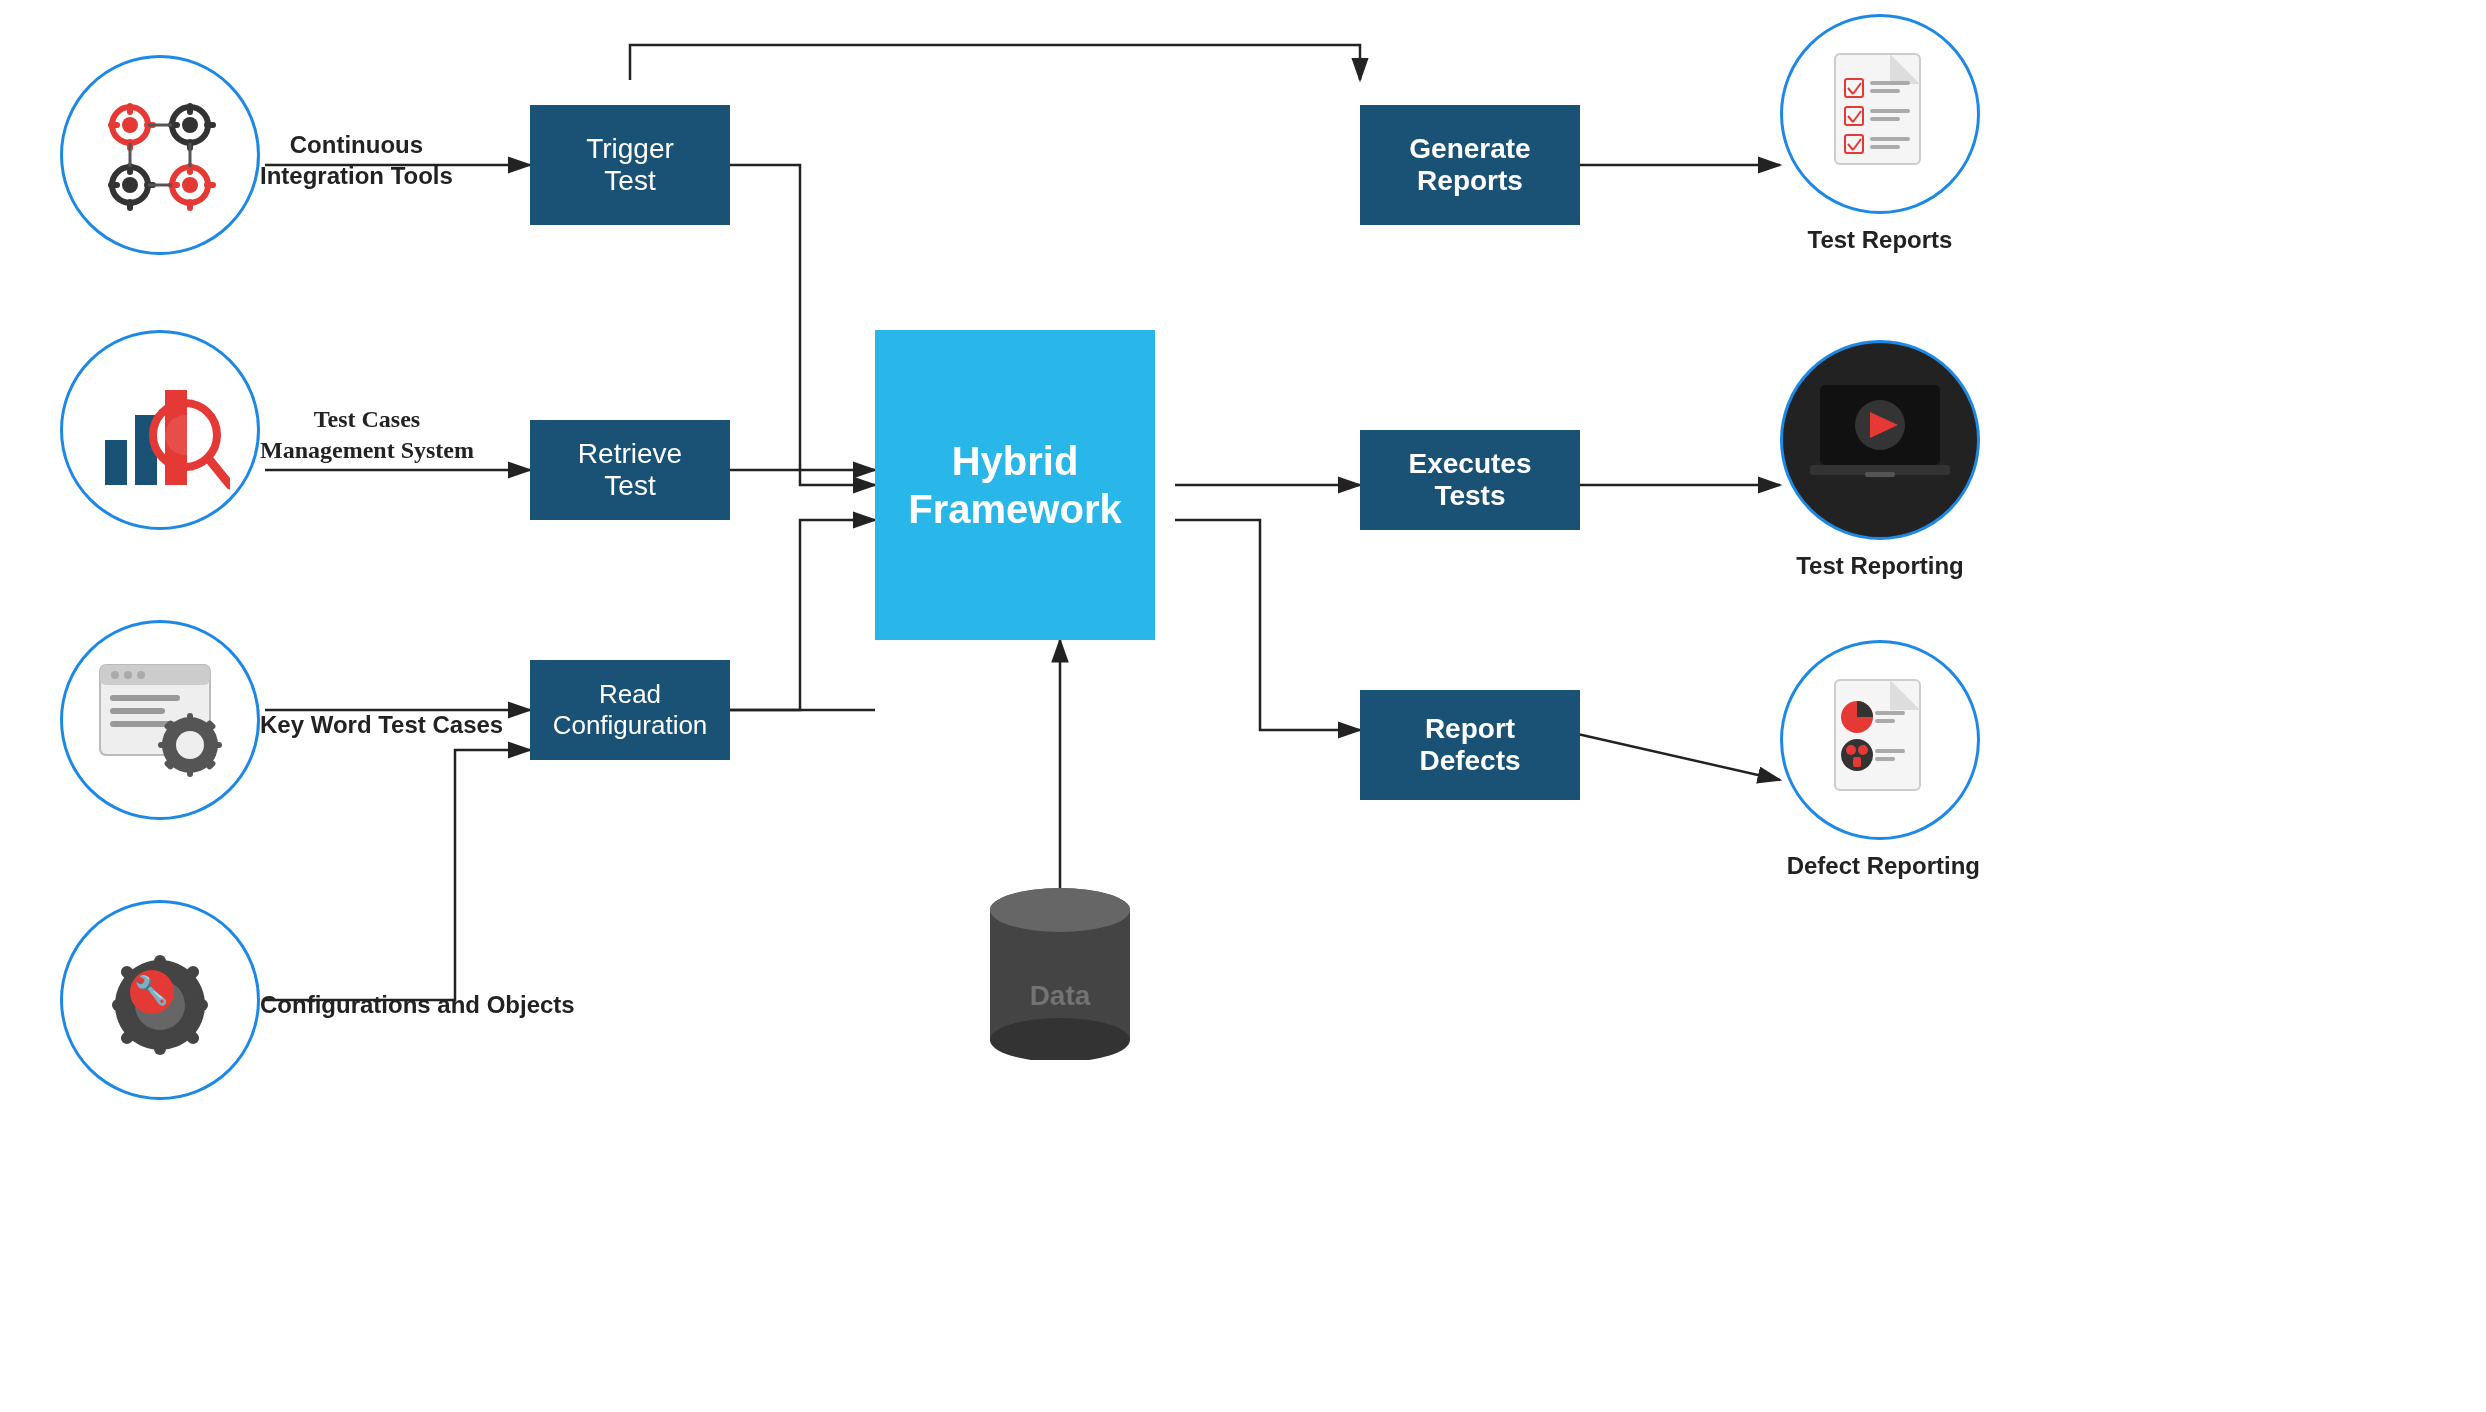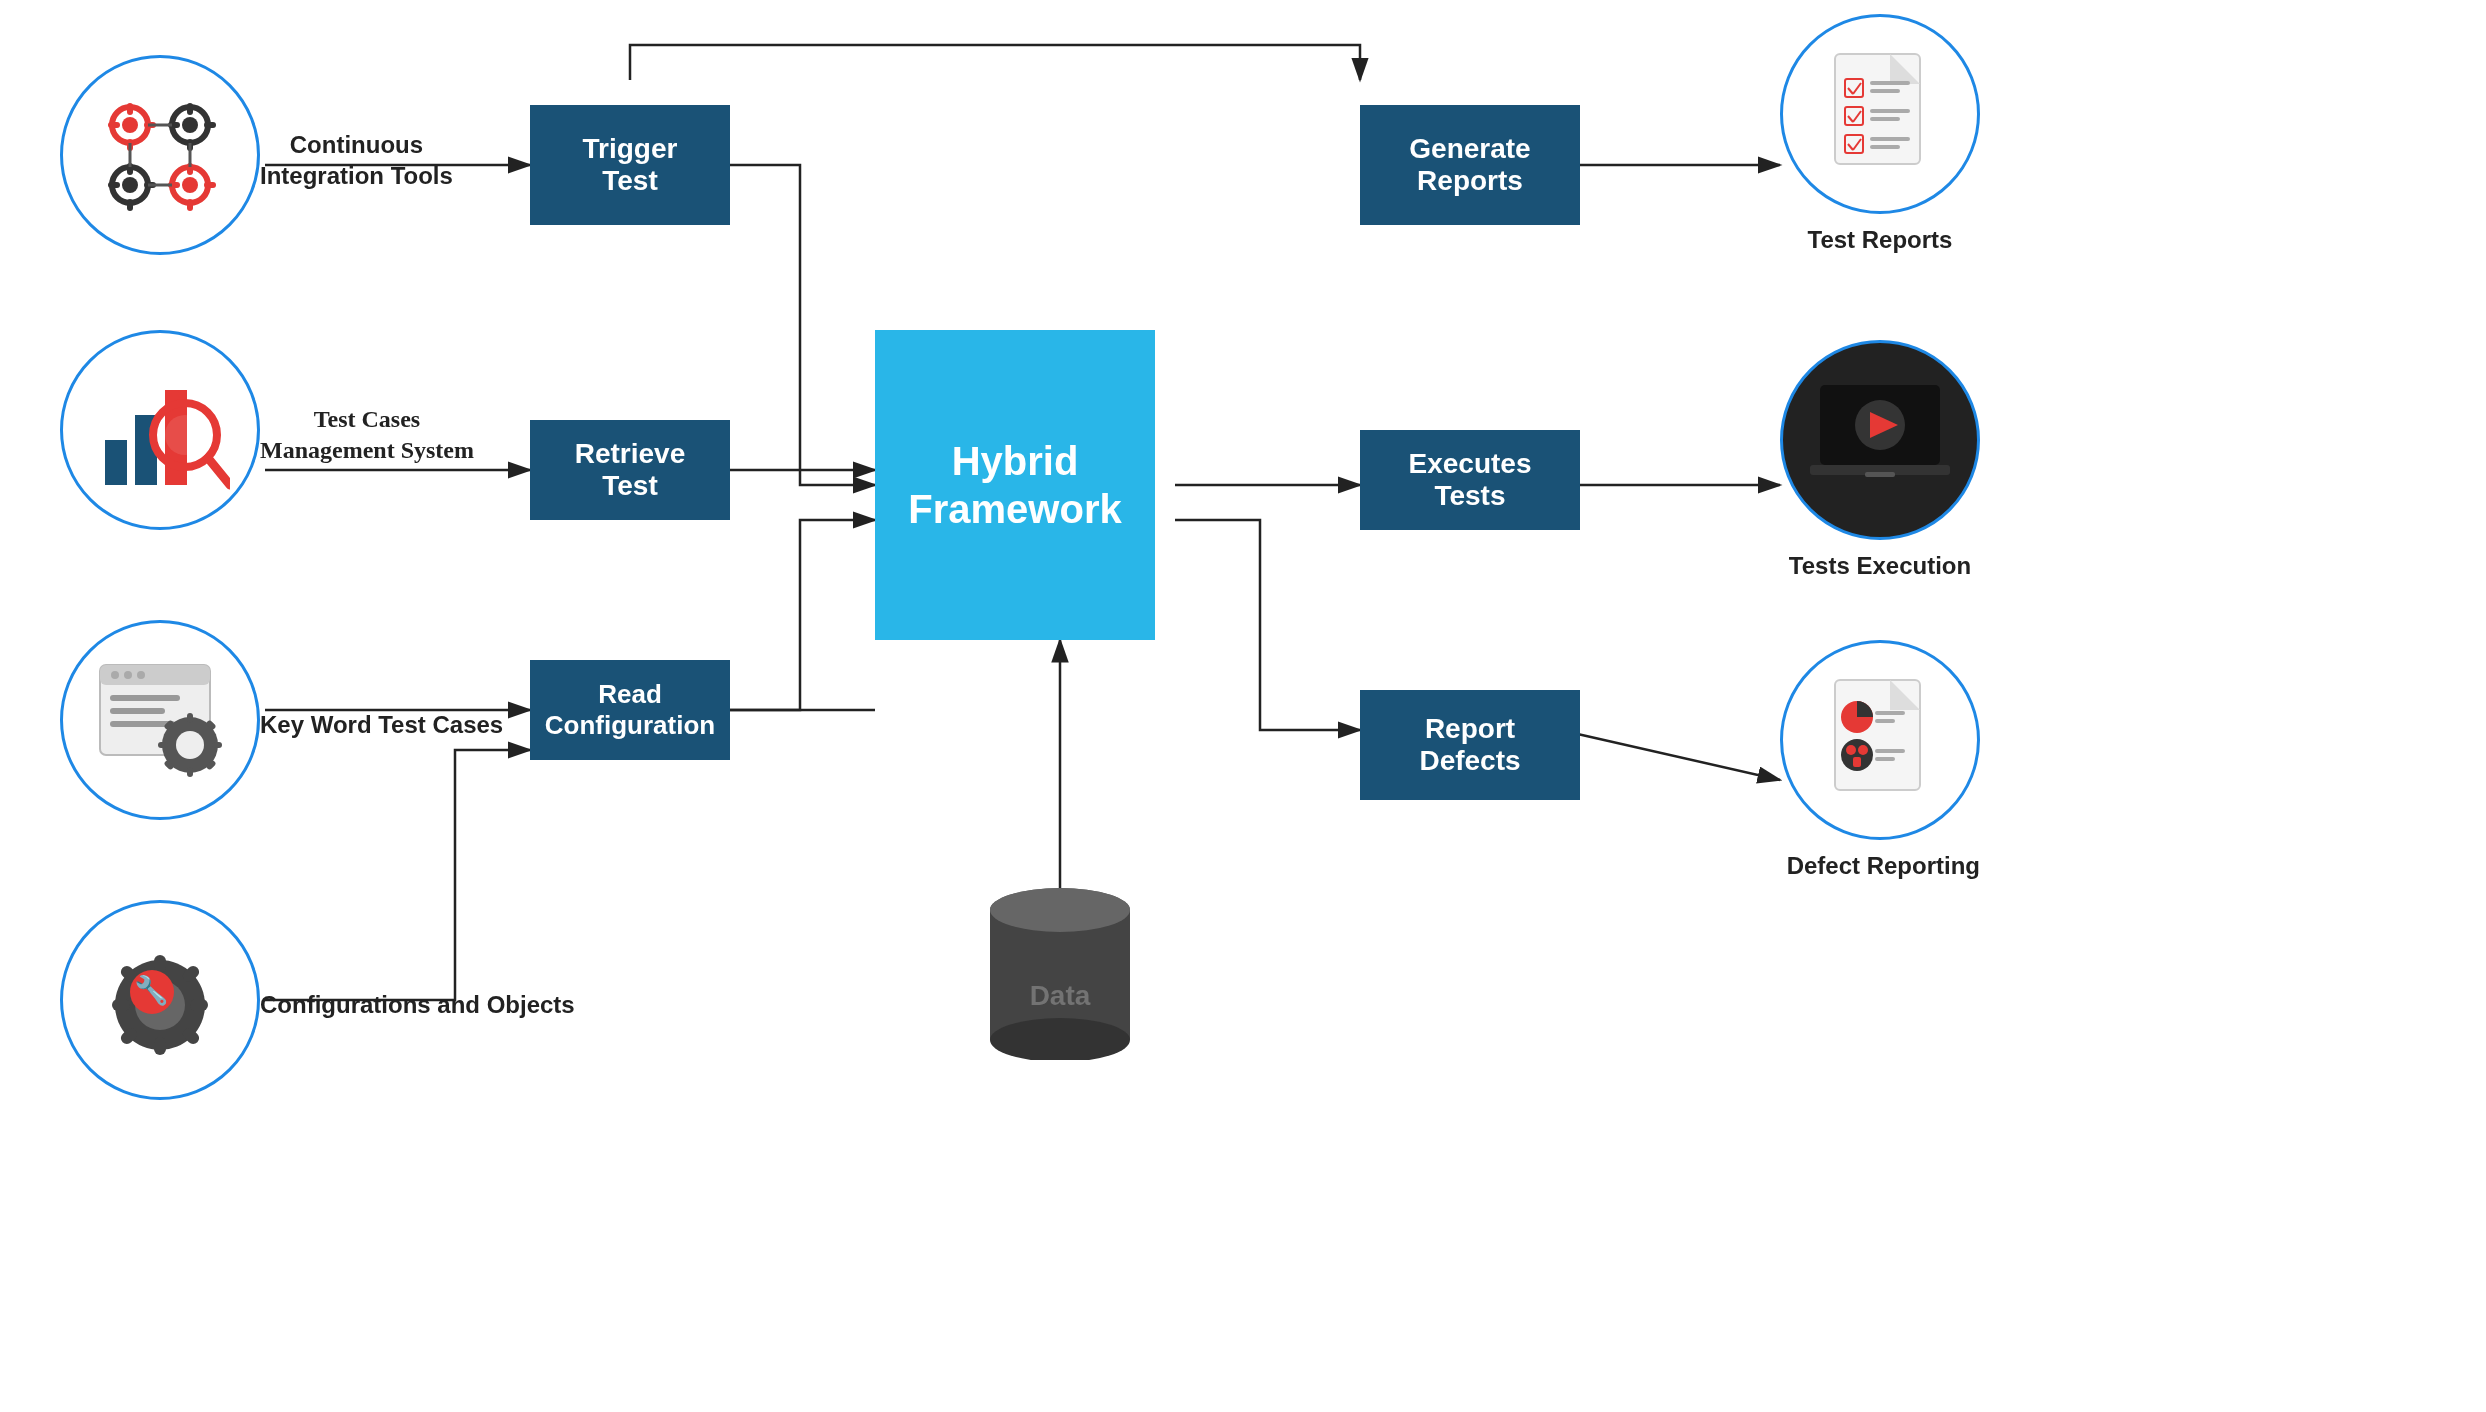--- a/index.html
+++ b/index.html
@@ -47,21 +47,21 @@
       color: #222;
       margin-top: 10px;
       line-height: 1.3;
     }
     
     .action-box {
       position: absolute;
       background: #1a5276;
       color: #fff;
       font-size: 26px;
-      font-weight: 700;
+      font-weight: 400;
       display: flex;
       align-items: center;
       justify-content: center;
       text-align: center;
       padding: 10px 20px;
     }
     
     .hybrid-box {
       position: absolute;
       background: #29b6e8;
@@ -324,21 +324,21 @@
 
         <rect x="10" y="5" width="120" height="80" rx="5" fill="#111"></rect>
 
         <circle cx="70" cy="45" r="25" fill="rgba(255,255,255,0.15)"></circle>
         <polygon points="60,32 60,58 88,45" fill="#e53935"></polygon>
 
         <rect x="0" y="85" width="140" height="10" rx="3" fill="#333"></rect>
         <rect x="55" y="92" width="30" height="5" rx="2" fill="#555"></rect>
       </svg>
     </div>
-    <div class="circle-label">Tests Execution</div>
+    <div class="circle-label">Test Reporting</div>
   </div>
 
   <div class="output-circle" style="top:640px; left:1780px;align-items:flex-end;">
     <div class="circle-icon" style="width:200px;height:200px; border-color:#1e88e5;">
       <svg width="130" height="130" viewBox="0 0 130 130">
 
         <rect x="20" y="5" width="85" height="110" rx="5" fill="#f5f5f5" stroke="#ccc" stroke-width="2"></rect>
         <polygon points="75,5 105,35 75,35" fill="#ddd"></polygon>
 
         <circle cx="42" cy="42" r="16" fill="#e53935"></circle>

